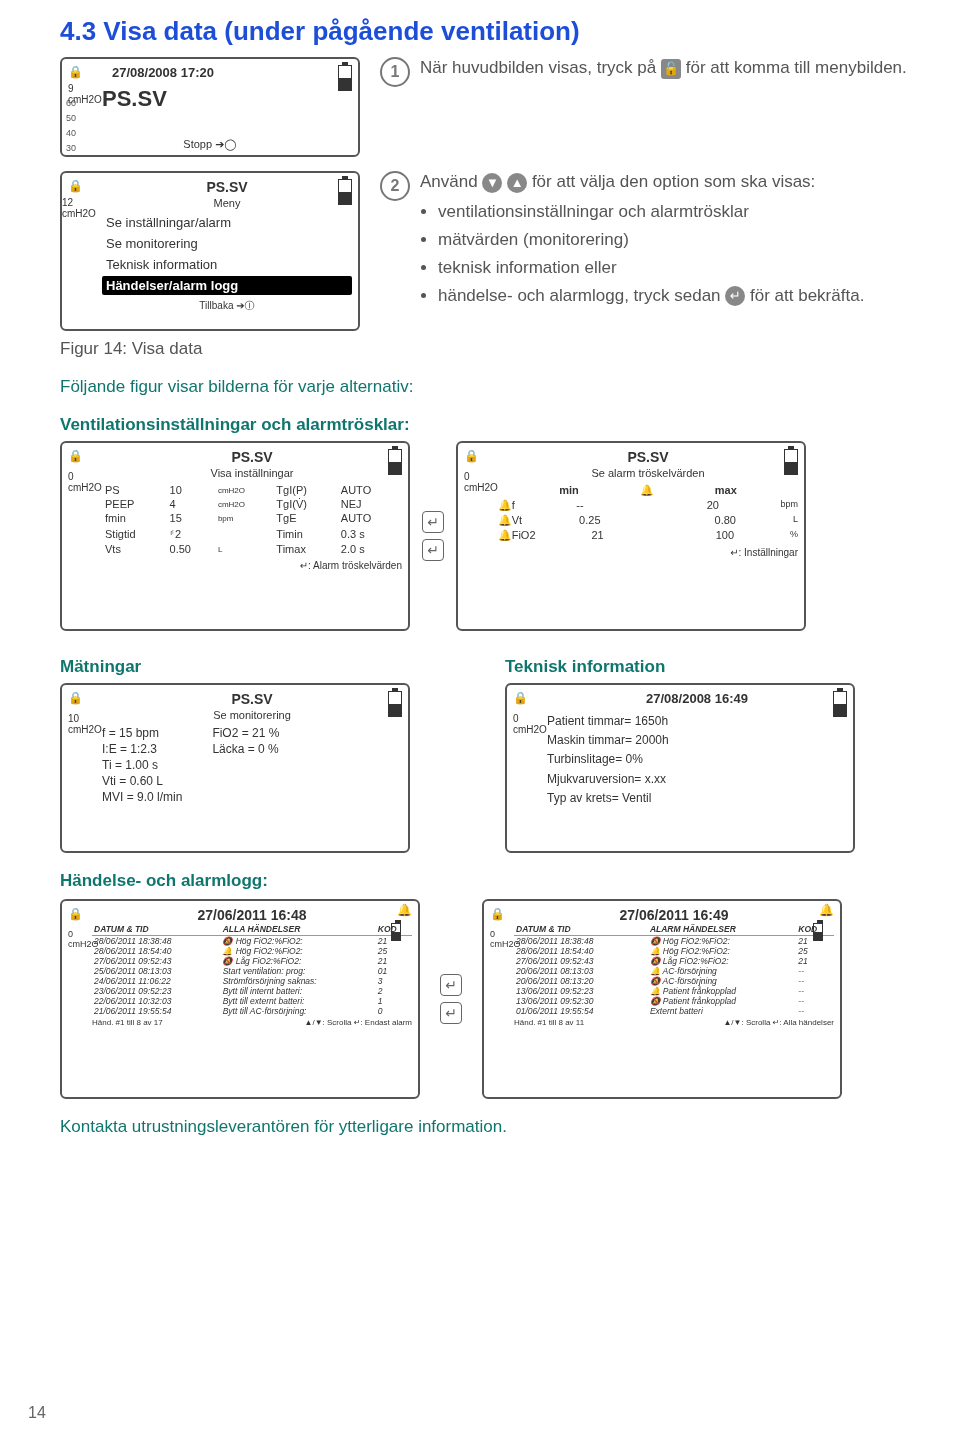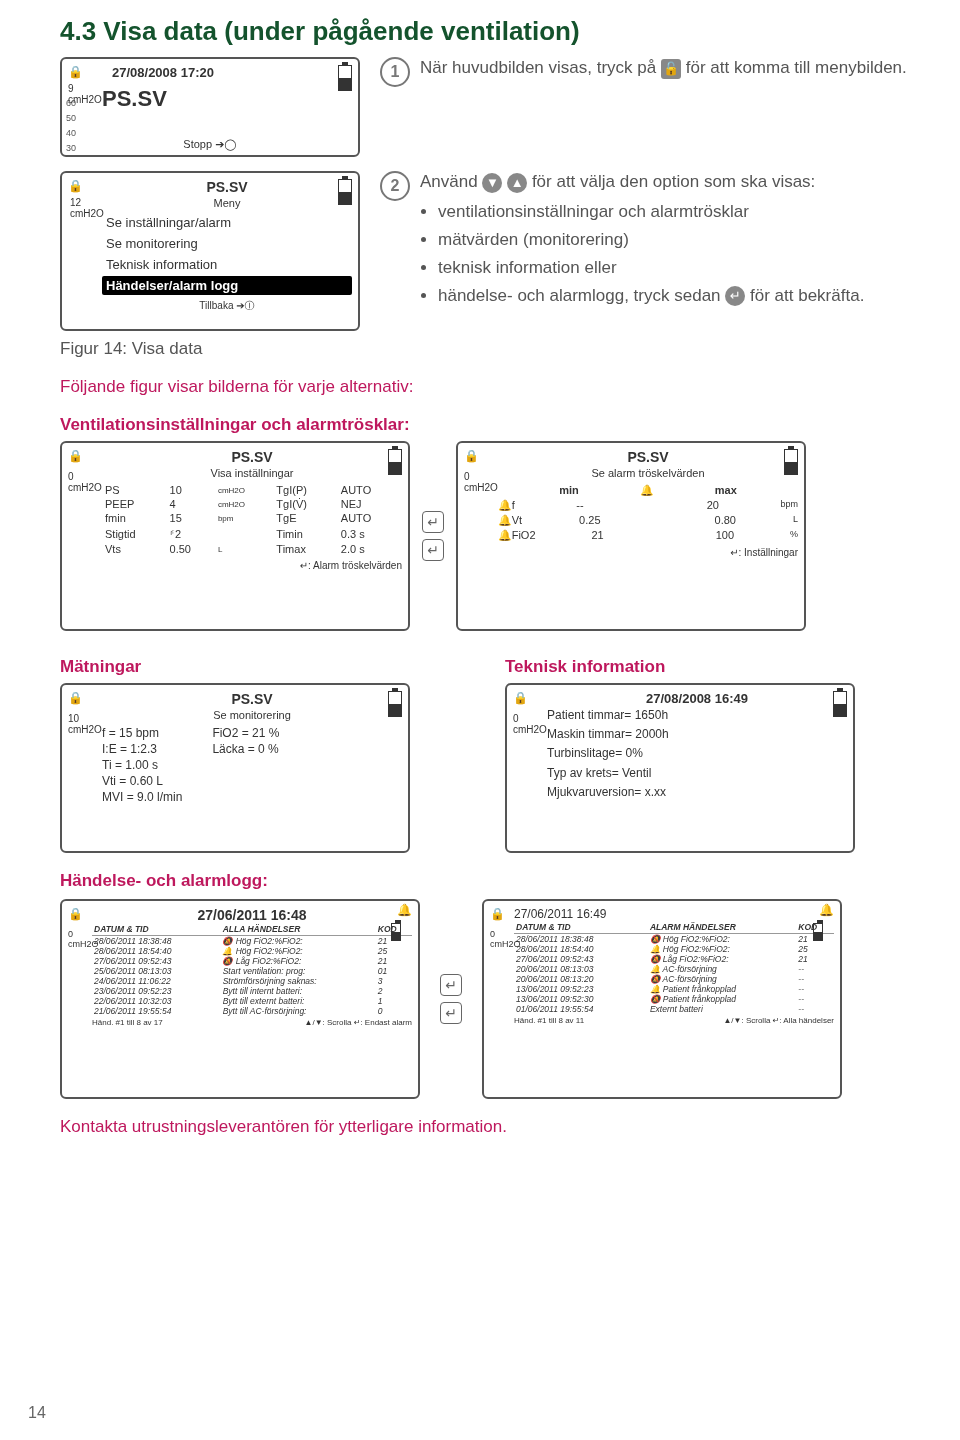--- a/index.html
+++ b/index.html
@@ -7,21 +7,21 @@
     font-family: Arial, Helvetica, sans-serif;
     margin: 0;
     background: #fff;
     color: #333;
     width: 960px;
   }
   .page { padding: 16px 30px 30px 60px; }
   .section-title {
     font-size: 26px;
     font-weight: 600;
-    color: #14532d;
+    color: #1d4ed8;
     margin: 0 0 10px 0;
   }
   .row { display: flex; gap: 20px; align-items: flex-start; }
   .device {
     border: 2px solid #555;
     border-radius: 6px;
     width: 300px;
     background: #fff;
     position: relative;
     font-size: 12px;
@@ -46,21 +46,21 @@
   .step-badge {
     width: 30px; height: 30px; border: 2px solid #777; border-radius: 50%;
     display: inline-flex; align-items: center; justify-content: center;
     font-weight: bold; color: #777; flex-shrink:0;
   }
   .inline-icon { display:inline-block; width:20px; height:20px; background:#888; color:#fff; border-radius:3px; font-size:13px; text-align:center; line-height:20px; vertical-align: middle; }
   .inline-icon.round { border-radius: 50%; }
   ul.bullets { margin: 6px 0; padding-left: 18px; }
   ul.bullets li { margin: 8px 0; font-size: 17px; color:#555; }
   .fig-caption { font-size: 17px; color:#555; margin-top: 8px; }
-  .subhead { font-size: 17px; color:#be185d; margin: 18px 0 6px 0; }
+  .subhead { font-size: 17px; color:#0f766e; margin: 18px 0 6px 0; }
   .subhead.bold { font-weight: bold; }
   .dev-table { width: 100%; font-size: 11px; border-collapse: collapse; }
   .dev-table td { padding: 1px 3px; white-space: nowrap; }
   .log-table { width: 100%; font-size: 8.5px; border-collapse: collapse; font-style: italic; }
   .log-table th { text-align: left; font-weight: bold; border-bottom: 1px solid #999; padding: 1px 2px;}
   .log-table td { padding: 0 2px; white-space: nowrap;}
   .side-btns { display:flex; flex-direction:column; gap:6px; align-items:center; justify-content:center; }
   .side-btns .b { width:22px; height:22px; border:1.5px solid #666; border-radius:4px; font-size:14px; text-align:center; line-height:20px; color:#666;}
   .grid-screens { display:flex; gap:12px; align-items:center; margin-top: 6px;}
   .screens-row { display:flex; gap:20px; margin-top: 8px;}
@@ -108,21 +108,21 @@
   </div>
 
   <div class="row" style="margin-top:14px;">
     <div>
       <div class="device menu">
         <div class="dev-body">
           <div style="position:absolute; left:6px; top:6px;">🔒</div>
           <div class="batt">
               <div class="fill"></div>
             </div>
-          <div style="position:absolute; left:8px; top:24px; font-size:10px;">
+          <div style="position:absolute; left:0; top:24px; font-size:10px;">
             <div>12</div>
             <div>cmH2O</div>
           </div>
           <div class="dev-title">PS.SV</div>
           <div class="dev-sub">Meny</div>
           <div class="menu-item">Se inställningar/alarm</div>
           <div class="menu-item">Se monitorering</div>
           <div class="menu-item">Teknisk information</div>
           <div class="menu-item selected">Händelser/alarm logg</div>
           <div class="footer-small"><span>Tillbaka</span> ➔Ⓘ</div>
@@ -295,26 +295,26 @@
         <div class="dev-body">
           <div style="position:absolute; left:6px; top:6px;">🔒</div>
           <div class="batt">
               <div class="fill"></div>
             </div>
           <div style="text-align:center; font-weight:bold; font-size:13px;">27/08/2008  16:49</div>
           <div style="position:absolute; left:6px; top:28px; font-size:10px;">
             <div>0</div>
             <div>cmH2O</div>
           </div>
-          <div style="margin-top:0; font-size:12px; line-height:1.6;">
+          <div style="margin-top:6px; font-size:12px; line-height:1.6;">
             <div>Patient timmar= 1650h</div>
             <div>Maskin timmar= 2000h</div>
             <div>Turbinslitage= 0%</div>
+            <div>Mjukvaruversion= x.xx</div>
             <div>Typ av krets= Ventil</div>
-            <div>Mjukvaruversion= x.xx</div>
           </div>
         </div>
       </div>
     </div>
   </div>
 
   <div class="subhead bold">Händelse- och alarmlogg:</div>
   <div class="screens-row">
     <div class="device log">
       <div class="dev-body" style="padding-left:30px;">
@@ -381,21 +381,21 @@
       </div>
     </div>
     <div class="side-btns">
       <div class="b">↵</div>
         <div class="b">↵</div>
     </div>
     <div class="device log">
       <div class="dev-body" style="padding-left:30px;">
         <div style="position:absolute; left:6px; top:6px;">🔒</div>
         <div style="position:absolute; right:6px; top:2px; font-size:12px;">🔔<br><span class="batt" style="position:relative; display:inline-block; width:10px; height:18px;"><span class="fill"></span></span></div>
-        <div style="font-weight:normal; font-size:12px;">27/06/2011  16:49</div>
+        <div style="text-align:center; font-weight:bold; font-size:14px;">27/06/2011  16:49</div>
         <div style="position:absolute; left:6px; top:28px; font-size:9px;">
           <div>0</div>
           <div>cmH2O</div>
         </div>
         <table class="log-table">
           <tbody>
               <tr>
                 <th>DATUM &amp; TID</th>
                 <th>ALARM HÄNDELSER</th>
                 <th>KOD</th>

